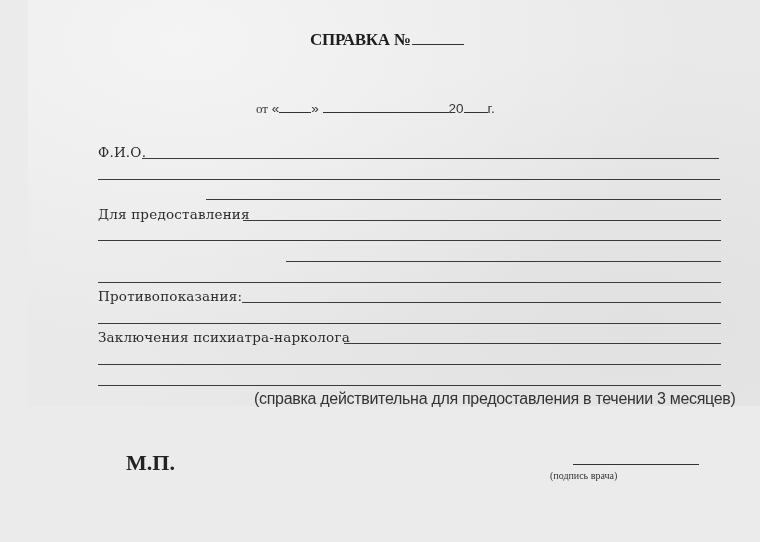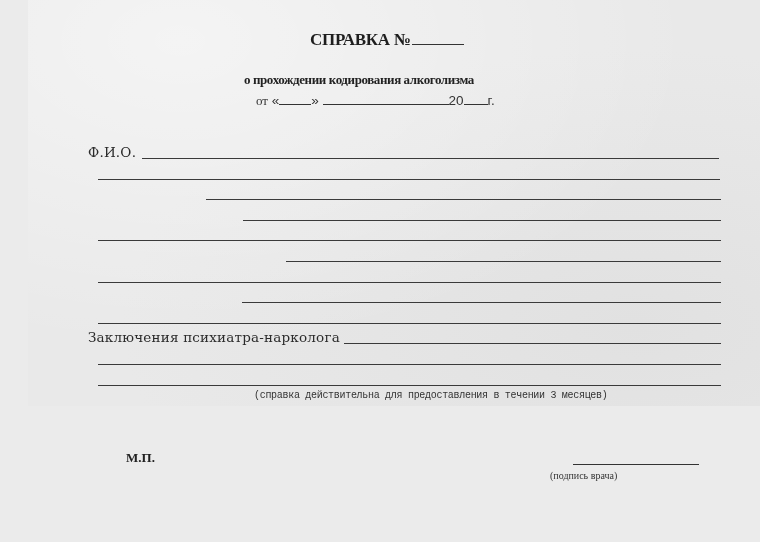--- a/index.html
+++ b/index.html
@@ -26,75 +26,76 @@
     .title .blank {
       display: inline-block; width: 52px; border-bottom: 1px solid #333;
       height: 14px; vertical-align: baseline; margin-left: 1px;
     }
     .subtitle {
       position: absolute; left: 216px; top: 72px;
       font-family: "Liberation Serif", serif; font-weight: bold;
       font-size: 13px; letter-spacing: -0.4px; color: #222;
     }
     .dateline {
-      position: absolute; left: 228px; top: 92px;
+      position: absolute; left: 228px; top: 100px;
       font-family: "Liberation Sans", sans-serif; font-size: 13.5px; color: #333;
     }
     .dateline .ot { font-family: "Liberation Serif", serif; font-size: 13px; }
     .dateline .b { display: inline-block; border-bottom: 1px solid #333; height: 12px; vertical-align: baseline; }
     .field-label {
-      position: absolute; left: 60px;
+      position: absolute; left: 70px;
       font-family: "DejaVu Serif", serif; font-size: 13.5px; color: #2b2b2b;
       white-space: nowrap; letter-spacing: 0.2px;
     }
     .fline {
       position: absolute; height: 1px; background: #3a3a3a;
     }
     .note {
       position: absolute; left: 226px; top: 390px;
-      font-family: Liberation Mono, monospace; font-size: 10px; color: #333;
+      font-family: Liberation Sans, sans-serif; font-size: 16px; color: #333;
       letter-spacing: -0.3px;
     }
     .mp {
       position: absolute; left: 98px; top: 450px;
-      font-family: "Liberation Serif", serif; font-weight: bold; font-size: 13px; color: #222;
+      font-family: "Liberation Serif", serif; font-weight: bold; font-size: 22px; color: #222;
     }
     .sig-line { position: absolute; left: 545px; top: 464px; width: 126px; height: 1px; background: #333; }
     .sig-label {
       position: absolute; left: 522px; top: 470px;
       font-family: "Liberation Serif", serif; font-size: 10px; color: #333;
     }
   </style>
 </head>
 <body>
 
 <div class="paper">
 
   <div class="title"><span>СПРАВКА №</span><span class="blank"></span></div>
 
-  <div class="subtitle">о прохождении кодирования алкоголизма</div>
 
   <div class="dateline">
     <span class="ot">от</span>
     <span>«</span><span class="b" style="width:32px"></span><span>»</span>
     <span class="b" style="width:126px"></span><span>20</span><span class="b" style="width:24px"></span><span>г.</span>
   </div>
 
   <div class="field-label" style="top:144px">Ф.И.О.</div>
   <div class="fline" style="left:114px; top:158px; width:577px"></div>
   <div class="fline" style="left:70px; top:179px; width:622px"></div>
 
   <div class="fline" style="left:178px; top:199px; width:515px"></div>
 
+  <div class="field-label" style="top:206px">Для предоставления</div>
   <div class="fline" style="left:215px; top:220px; width:478px"></div>
   <div class="fline" style="left:70px; top:240px; width:623px"></div>
 
   <div class="fline" style="left:258px; top:261px; width:435px"></div>
   <div class="fline" style="left:70px; top:282px; width:623px"></div>
 
+  <div class="field-label" style="top:288px">Противопоказания:</div>
   <div class="fline" style="left:214px; top:302px; width:479px"></div>
   <div class="fline" style="left:70px; top:323px; width:623px"></div>
 
   <div class="field-label" style="top:329px">Заключения психиатра-нарколога</div>
   <div class="fline" style="left:316px; top:343px; width:377px"></div>
   <div class="fline" style="left:70px; top:364px; width:623px"></div>
   <div class="fline" style="left:70px; top:385px; width:623px"></div>
 
   <div class="note">(справка действительна для предоставления в течении 3 месяцев)</div>
 

